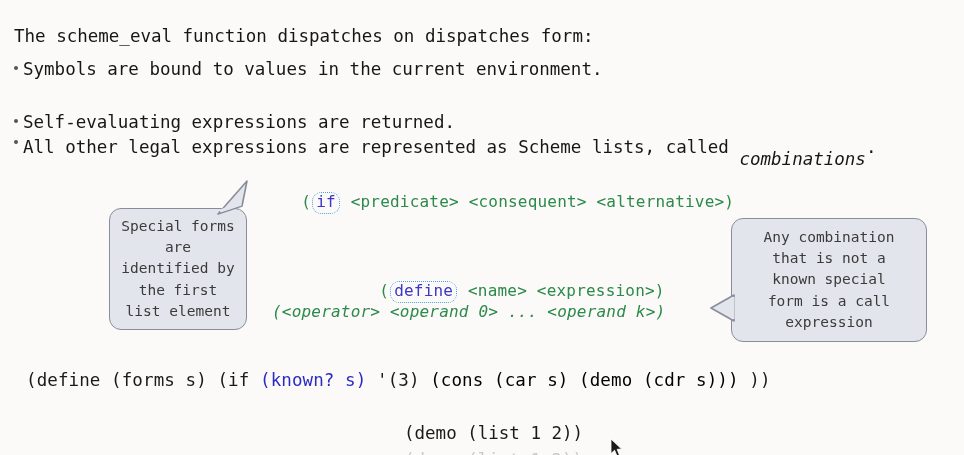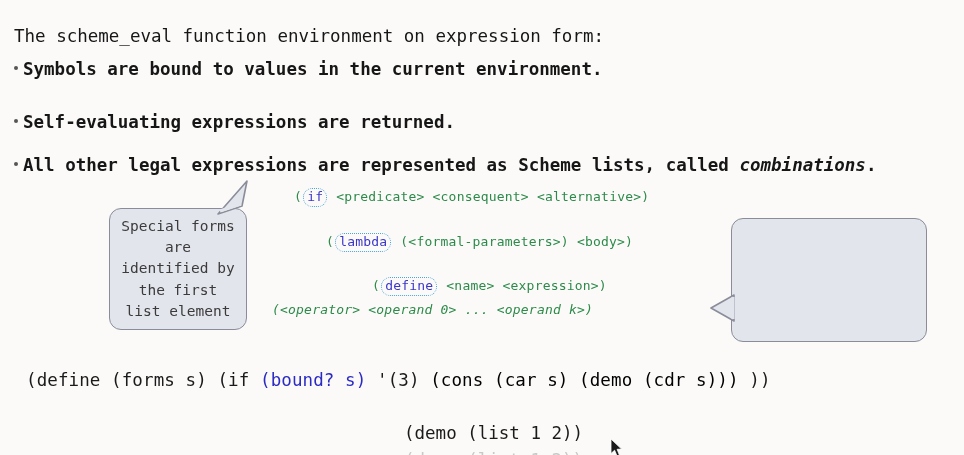--- a/index.html
+++ b/index.html
@@ -34,44 +34,43 @@
   }
 
   .bullet-row {
     position: absolute;
     left: 14px;
     font-size: 17.5px;
     white-space: nowrap;
     color: #161616;
     display: flex;
     align-items: baseline;
-    font-weight: bold;
   }
   .bullet-row.b1 { top: 59px; }
   .bullet-row.b2 { top: 92px; margin-top: 20px; }
-  .bullet-row.b3 { top: 131px; }
+  .bullet-row.b3 { top: 125px; align-items: center; }
 
   .bullet-dot {
     width: 4px;
     height: 4px;
     border-radius: 50%;
     background: #555;
     display: inline-block;
     margin-right: 5px;
     position: relative;
     top: -5px;
     flex: none;
   }
   .bullet-text { white-space: pre; }
   .ital { font-style: italic; margin-top: 24px; }
 
   
   .form-line {
     position: absolute;
-    font-size: 13px;
+    font-size: 16px;
     white-space: pre;
     color: #2c8a4a;
     letter-spacing: 0.2px;
   }
   .form-if     { left: 262px; top: 173px; }
   .form-lambda { left: 294px; top: 218px; }
   .form-define { left: 340px; top: 262px; }
   .form-call   { left: 272px; top: 302px; font-style: italic; }
 
   .paren { color: #2c8a4a; }
@@ -178,21 +177,21 @@
     width: 13px;
     height: 19px;
     pointer-events: none;
   }
 </style>
 </head>
 <body>
 
 <div id="slide">
 
-  <div class="intro-line">The scheme_eval function environment on expression form:</div>
+  <div class="intro-line">The scheme_eval function dispatches on dispatches form:</div>
 
   <div class="bullet-row b1">
     <span class="bullet-dot"></span>
     <span class="bullet-text">Symbols are bound to values in the current environment.</span>
   </div>
 
   <div class="bullet-row b2">
     <span class="bullet-dot"></span>
     <span class="bullet-text">Self-evaluating expressions are returned.</span>
   </div>
@@ -201,23 +200,20 @@
     <span class="bullet-dot"></span>
     <span class="bullet-text">All other legal expressions are represented as Scheme lists, called </span>
     <span class="bullet-text ital">combinations</span>
     <span class="bullet-text">.</span>
   </div>
 
   <div class="form-line form-if">
     <span class="paren">(</span><span class="kw">if</span><span> &lt;predicate&gt; &lt;consequent&gt; &lt;alternative&gt;)</span>
   </div>
 
-  <div class="form-line form-lambda">
-    <span class="paren">(</span><span class="kw">lambda</span><span> (&lt;formal-parameters&gt;) &lt;body&gt;)</span>
-  </div>
 
   <div class="form-line form-define">
     <span class="paren">(</span><span class="kw">define</span><span> &lt;name&gt; &lt;expression&gt;)</span>
   </div>
 
   <div class="form-line form-call">(&lt;operator&gt; &lt;operand 0&gt; ... &lt;operand k&gt;)</div>
 
   <div class="callout" id="callout-left">
     <svg class="tail-shape" viewBox="0 0 34 36">
       <path d="M2,34 L31,1 L26,26 Z" fill="#e3e5ec" stroke="#8a8d99" stroke-width="1.6" stroke-linejoin="round"></path>
@@ -228,23 +224,28 @@
 identified by
 the first
 list element</span>
   </div>
 
   <div class="callout" id="callout-right">
     <svg class="tail-shape" viewBox="0 0 26 30">
       <path d="M24,2 L1,15 L24,28 Z" fill="#e3e5ec" stroke="#8a8d99" stroke-width="1.6" stroke-linejoin="round"></path>
       <path d="M23,4 L23,26" stroke="#e3e5ec" stroke-width="3"></path>
     </svg>
-  </div>
-
-  <div class="code-main"><span class="c-blk">(define (forms s) (if </span><span class="c-blue">(bound? s)</span><span class="c-blk"> '(3) </span><span class="c-red">(cons (car s) (demo (cdr s)))</span><span class="c-blk"> ))</span></div>
+    <span>Any combination
+that is not a
+known special
+form is a call
+expression</span>
+  </div>
+
+  <div class="code-main"><span class="c-blk">(define (forms s) (if </span><span class="c-blue">(known? s)</span><span class="c-blk"> '(3) </span><span class="c-red">(cons (car s) (demo (cdr s)))</span><span class="c-blk"> ))</span></div>
 
   <div class="code-call">(demo (list 1 2))</div>
 
   <div class="code-ghost">(demo (list 1 2))</div>
 
   <svg id="mouse-cursor" viewBox="0 0 13 19">
     <path d="M1,1 L1,15.5 L4.6,12.2 L7,18 L9.4,17 L7.1,11.3 L11.6,11.1 Z" fill="#1a1a1a" stroke="#ffffff" stroke-width="0.8" stroke-linejoin="round"></path>
   </svg>
 
 </div>

